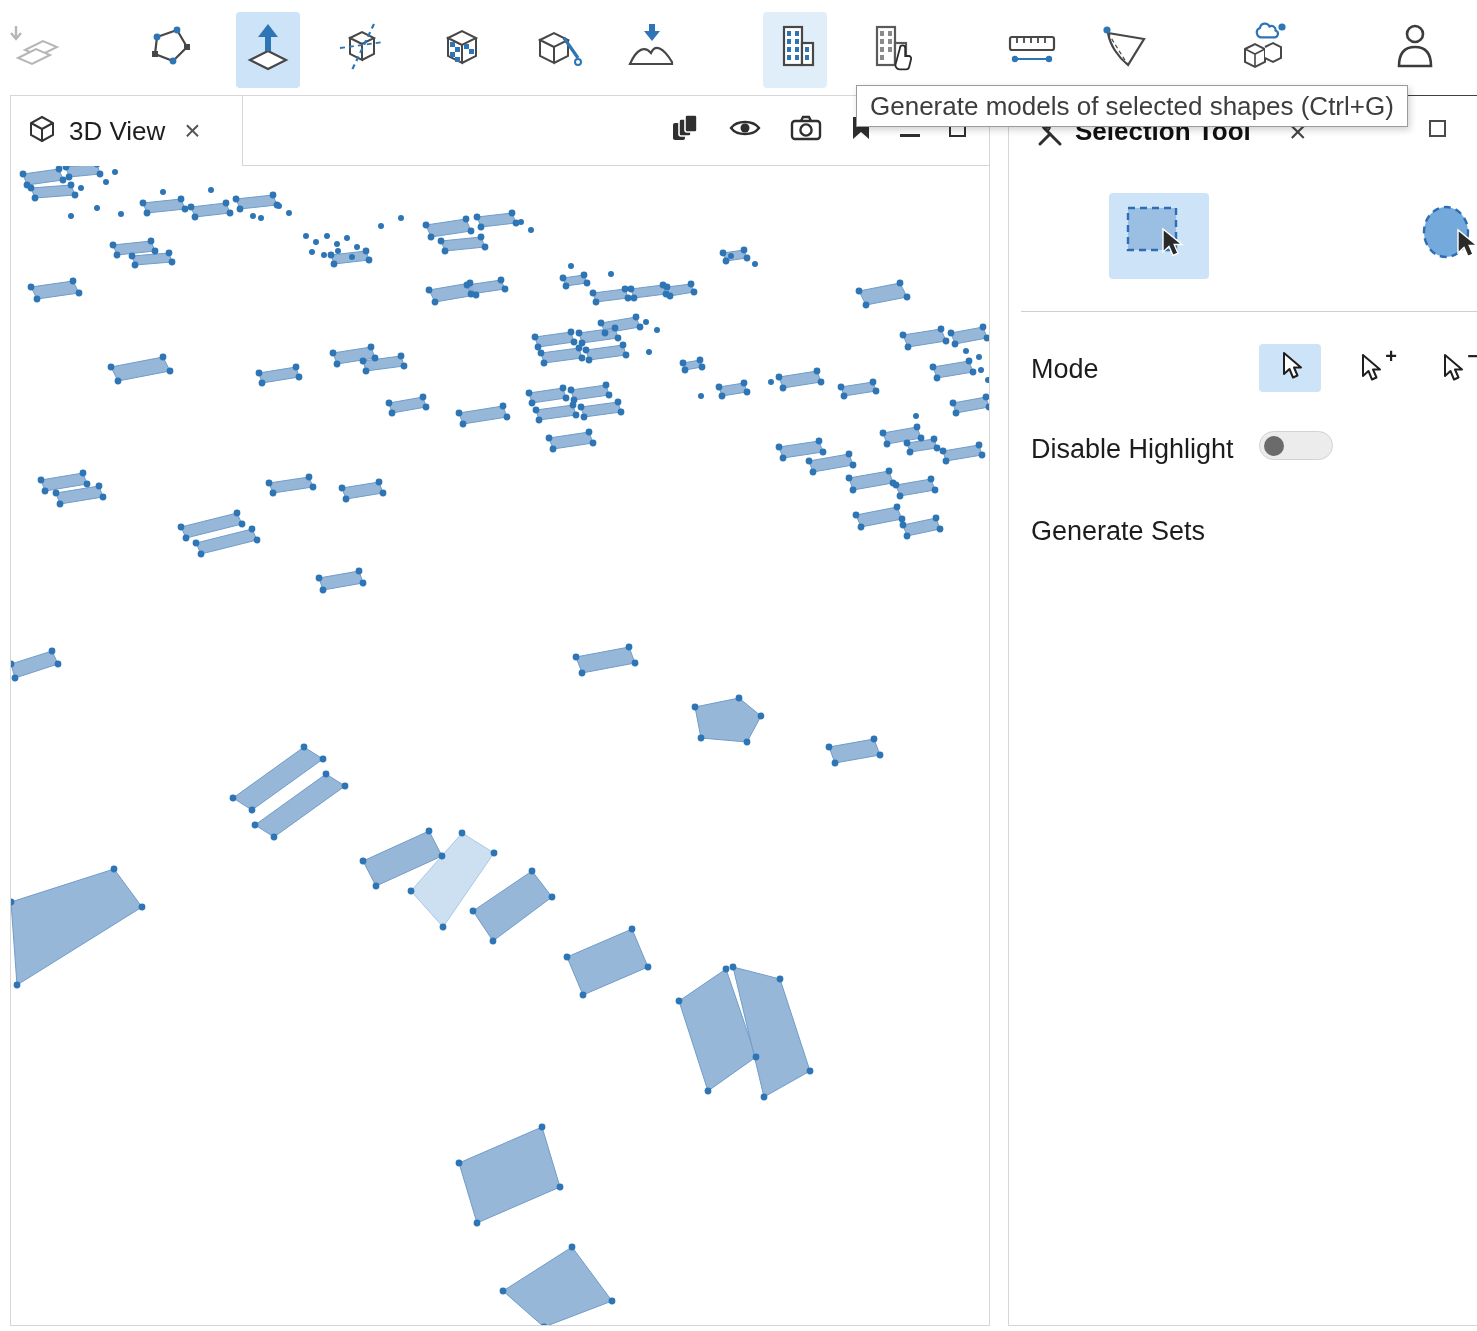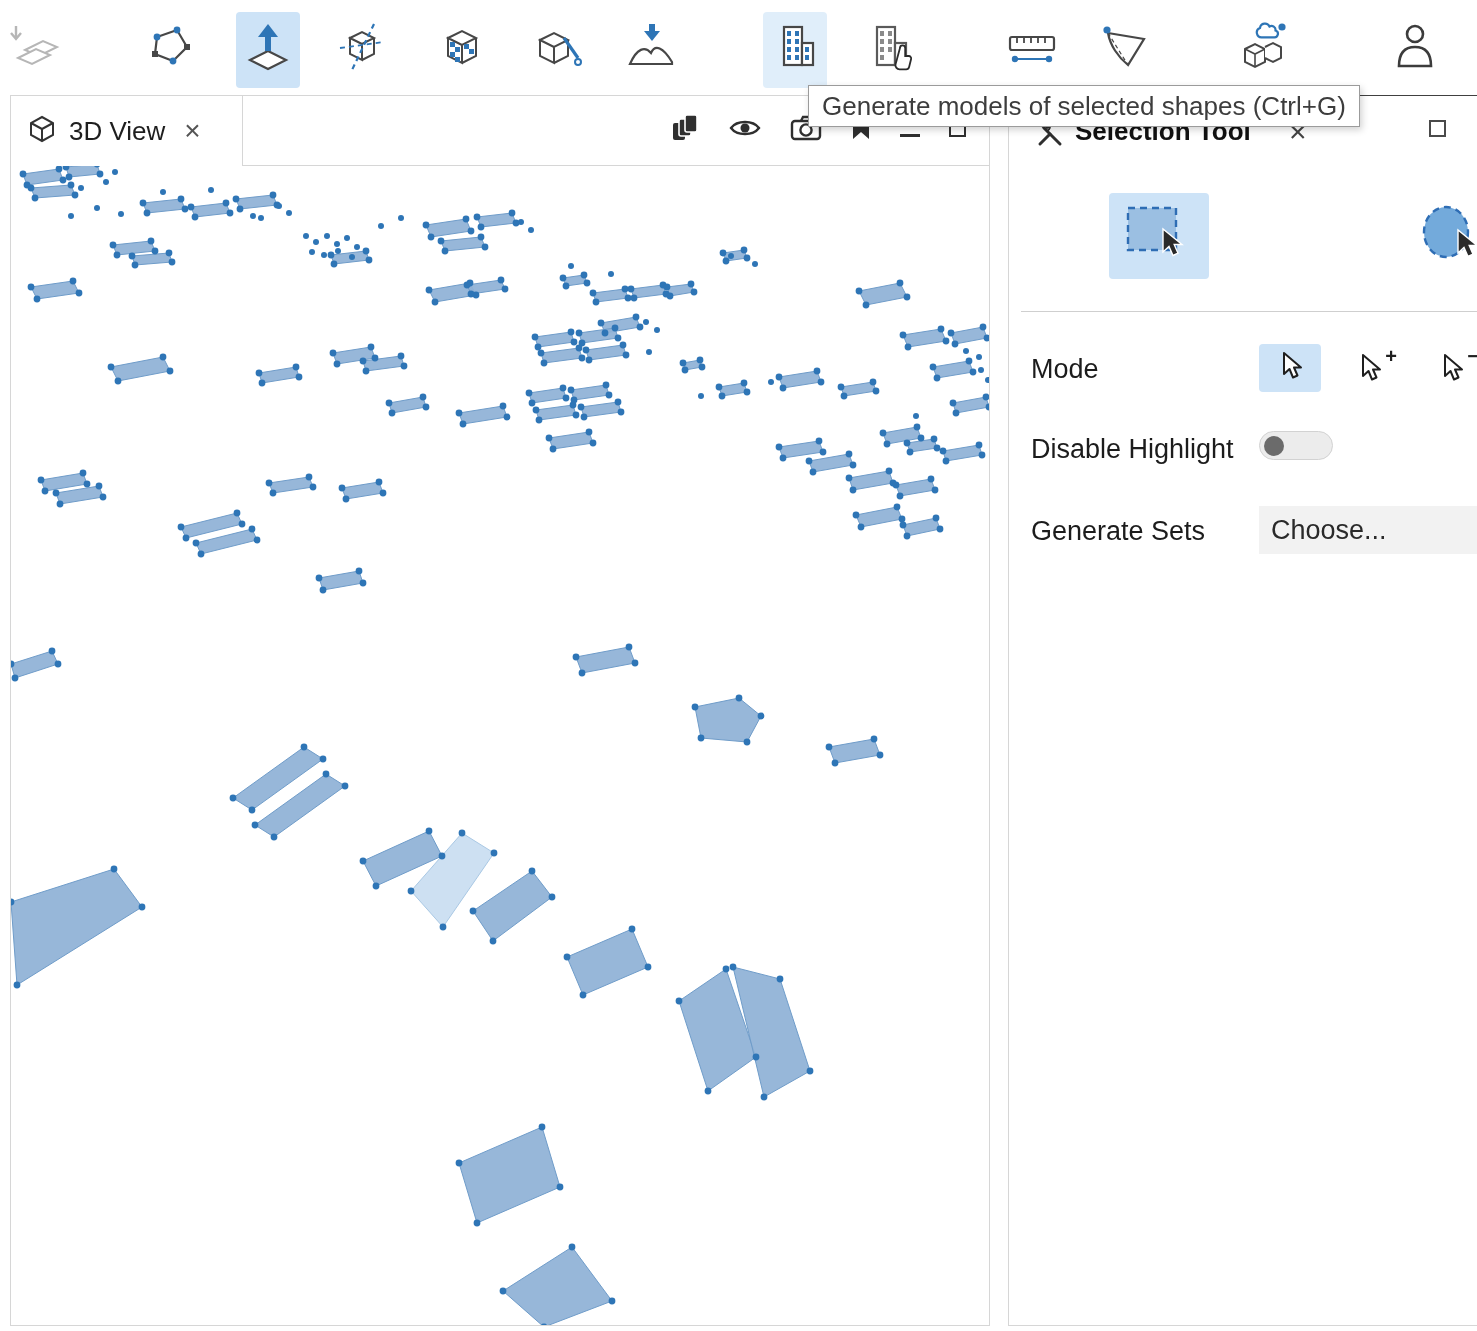--- a/index.html
+++ b/index.html
@@ -15,21 +15,21 @@
   .tool {
     position:absolute; top:12px; width:64px; height:76px;
     display:flex; align-items:center; justify-content:center; border-radius:4px;
     cursor:pointer;
   }
   .tool.active { background:#cde3f7; }
   .tool.hovered { background:#e0eefa; }
 
   
   .tooltip {
-    position:absolute; left:808px; top:85px; height:42px; z-index:90;
+    position:absolute; left:856px; top:85px; height:42px; z-index:90;
     background:#fff; border:1px solid #9b9b9b; box-shadow:2px 3px 7px rgba(0,0,0,.18);
     display:flex; align-items:center; padding:16px 13px;
     font-size:26px; color:#3d3d3d; white-space:nowrap;
   }
 
   
   .view-panel {
     position:absolute; left:10px; top:95px; width:980px; height:1231px;
     border:1px solid #d6d6d6; background:#fff;
   }
@@ -804,17 +804,14 @@
     </span>
     <span class="mode-mod">−</span>
   </div>
 
   <span class="sp-label dh-label">Disable Highlight</span>
   <div class="toggle">
     <div class="toggle-knob"></div>
   </div>
 
   <span class="sp-label ss-label">Generate Sets</span>
-  <div class="choose-field">
-    <span>Choose...</span>
-  </div>
 
 </div>
 
 </body></html>

